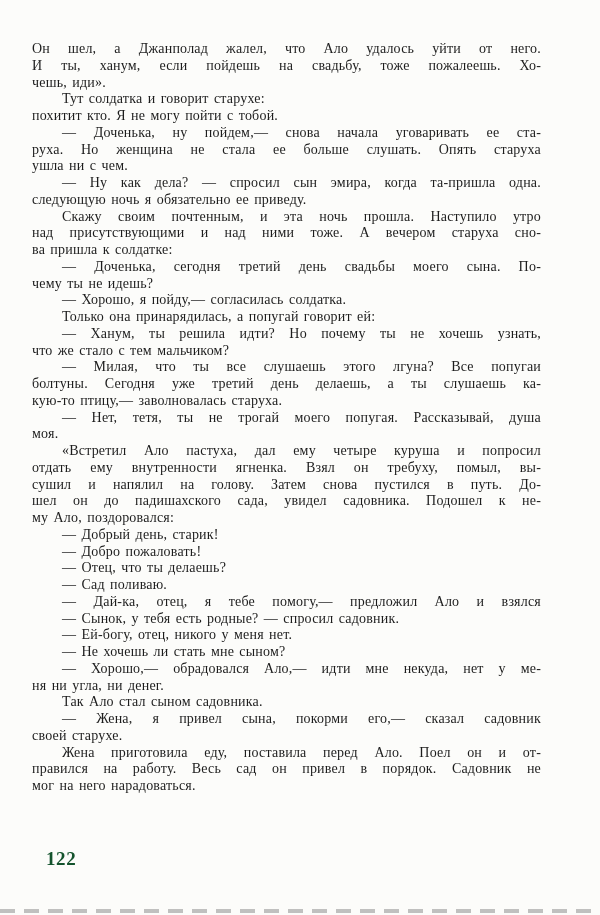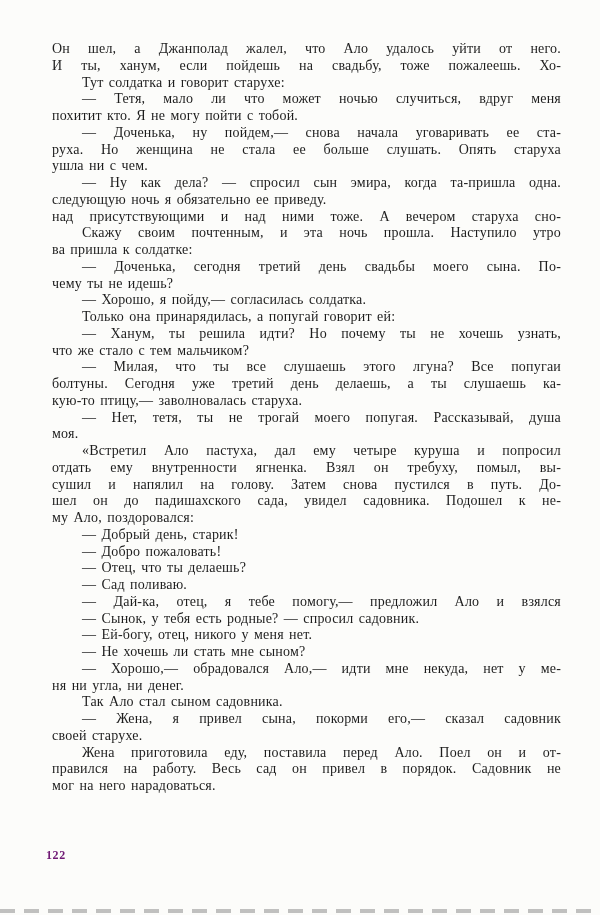--- a/index.html
+++ b/index.html
@@ -12,21 +12,21 @@
     background: #fcfcfa;
     font-family: "Liberation Serif", "DejaVu Serif", serif;
   }
   .page {
     position: absolute;
     inset: 0;
     background: #fcfcfa;
   }
   .text-block {
     position: absolute;
-    left: 52px;
+    left: 32px;
     top: 41px;
     width: 509px;
     color: #1d1d1d;
     font-size: 14px;
     line-height: 16.75px;
     letter-spacing: 0.2px;
     word-spacing: 1.6px;
   }
   .line {
     height: 16.75px;
@@ -37,52 +37,52 @@
     text-align: justify;
     text-align-last: justify;
   }
   .line.ind {
     text-indent: 30px;
   }
   .page-number {
     position: absolute;
     left: 46px;
     top: 848px;
-    font-size: 12px;
+    font-size: 19px;
     font-weight: bold;
-    color: #701a75;
+    color: #14532d;
     letter-spacing: 0.6px;
   }
   .bottom-edge {
     position: absolute;
     left: 0;
     bottom: 2px;
     width: 600px;
     height: 4px;
     background: repeating-linear-gradient(90deg, #8f8f8f 0 15px, transparent 15px 24px);
     opacity: 0.55;
   }
 </style>
 </head>
 <body>
 
 <div class="page">
   <div class="text-block">
       <div class="line just">Он шел, а Джанполад жалел, что Ало удалось уйти от него.</div>
       <div class="line just">И ты, ханум, если пойдешь на свадьбу, тоже пожалеешь. Хо-</div>
+      <div class="line">чешь, иди».</div>
       <div class="line ind">Тут солдатка и говорит старухе:</div>
-      <div class="line ind just">— Тетя, мало ли что может ночью случиться, вдруг меня</div>
       <div class="line">похитит кто. Я не могу пойти с тобой.</div>
       <div class="line ind just">— Доченька, ну пойдем,— снова начала уговаривать ее ста-</div>
       <div class="line just">руха. Но женщина не стала ее больше слушать. Опять старуха</div>
       <div class="line">ушла ни с чем.</div>
       <div class="line ind just">— Ну как дела? — спросил сын эмира, когда та-пришла одна.</div>
       <div class="line">следующую ночь я обязательно ее приведу.</div>
+      <div class="line ind just">Скажу своим почтенным, и эта ночь прошла. Наступило утро</div>
       <div class="line just">над присутствующими и над ними тоже. А вечером старуха сно-</div>
-      <div class="line ind just">Скажу своим почтенным, и эта ночь прошла. Наступило утро</div>
       <div class="line">ва пришла к солдатке:</div>
       <div class="line ind just">— Доченька, сегодня третий день свадьбы моего сына. По-</div>
       <div class="line">чему ты не идешь?</div>
       <div class="line ind">— Хорошо, я пойду,— согласилась солдатка.</div>
       <div class="line ind">Только она принарядилась, а попугай говорит ей:</div>
       <div class="line ind just">— Ханум, ты решила идти? Но почему ты не хочешь узнать,</div>
       <div class="line">что же стало с тем мальчиком?</div>
       <div class="line ind just">— Милая, что ты все слушаешь этого лгуна? Все попугаи</div>
       <div class="line just">болтуны. Сегодня уже третий день делаешь, а ты слушаешь ка-</div>
       <div class="line">кую-то птицу,— заволновалась старуха.</div>

